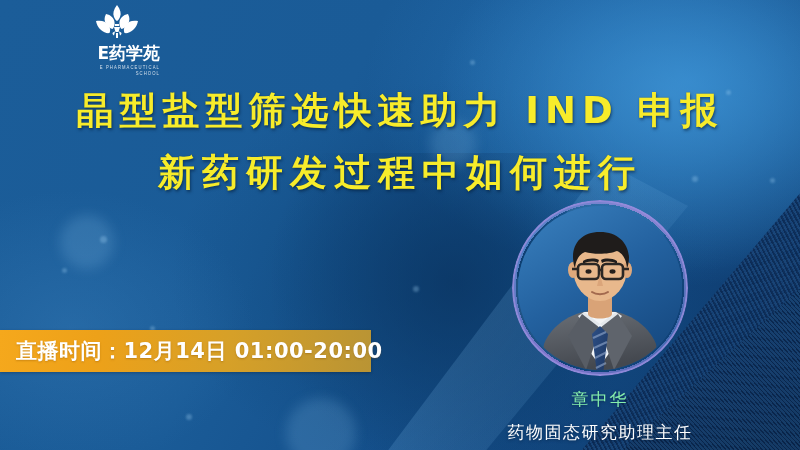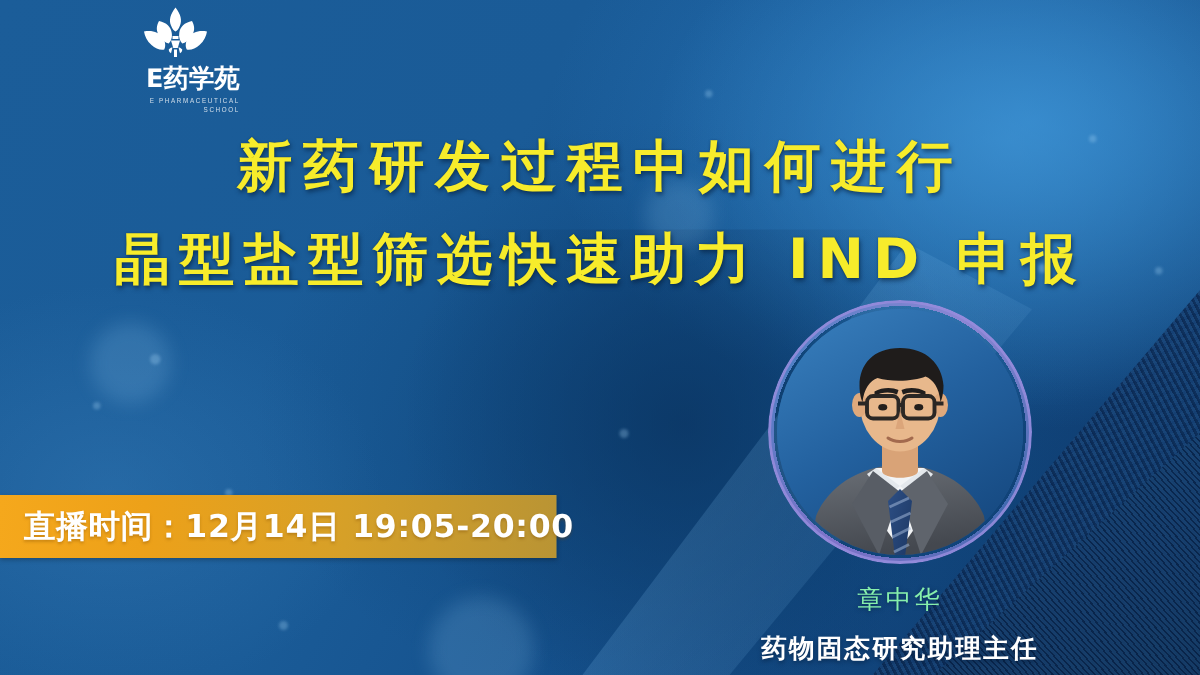--- a/index.html
+++ b/index.html
@@ -195,21 +195,21 @@
     font-size: 17px;
     font-weight: normal;
     letter-spacing: 2px;
     font-family: "DejaVu Sans", "Liberation Sans", sans-serif;
     text-shadow: 0 1px 3px rgba(3,25,55,0.6);
   }
   .speaker-role {
     margin-top: 10px;
     color: #ffffff;
     font-size: 17px;
-    font-weight: bold;
+    font-weight: normal;
     letter-spacing: 1.5px;
     white-space: nowrap;
     font-family: "DejaVu Sans", "Liberation Sans", sans-serif;
     text-shadow: 0 1px 3px rgba(3,25,55,0.6);
     text-align: center;
   }
 </style>
 </head>
 <body>
 
@@ -250,26 +250,26 @@
           <path d="M47 58c2-2 4-3 5-3l-2 8c-2-1-3-3-3-5zM65 58c0 2-1 4-3 5l-2-8c1 0 3 1 5 3z"></path>
           <path d="M54 58h4v10h-4z"></path>
         </g>
       </svg>
     </div>
     <div class="logo-cn">E药学苑</div>
     <div class="logo-en">E PHARMACEUTICAL SCHOOL</div>
   </div>
 
   <div class="headline">
+    <div class="hl-line l2">晶型盐型筛选快速助力 IND 申报</div>
     <div class="hl-line l1">新药研发过程中如何进行</div>
-    <div class="hl-line l2">晶型盐型筛选快速助力 IND 申报</div>
   </div>
 
   <div class="time-banner">
-    <div class="time-text">直播时间：12月14日 19:05-20:00</div>
+    <div class="time-text">直播时间：12月14日 01:00-20:00</div>
   </div>
 
   <div class="speaker">
     <div class="portrait-wrap">
       <div class="portrait">
         <svg viewBox="0 0 164 164" aria-hidden="true">
           <defs>
             <linearGradient id="bgp" x1="0" y1="0" x2="0.6" y2="1">
               <stop offset="0%" stop-color="#3a81bf"></stop>
               <stop offset="55%" stop-color="#23619f"></stop>

